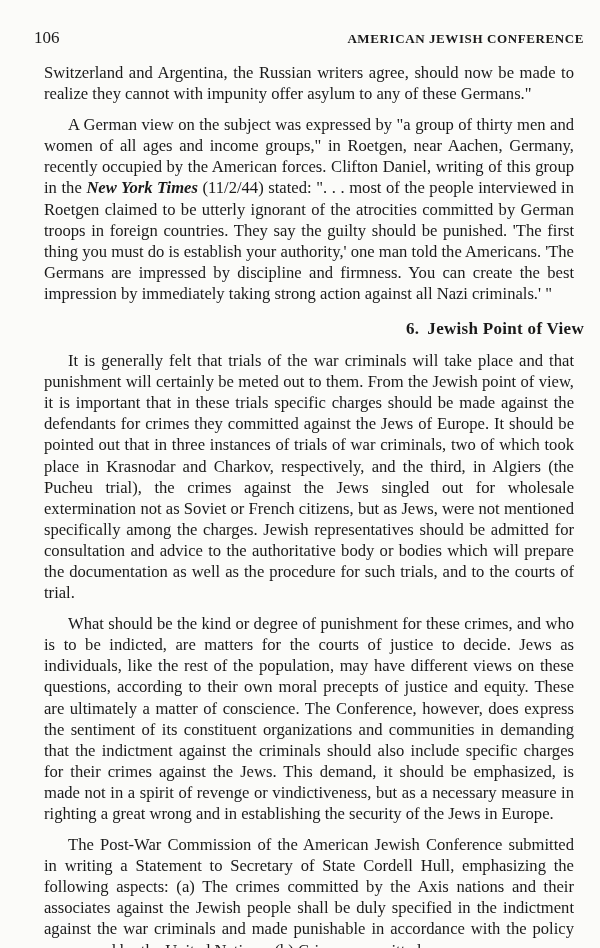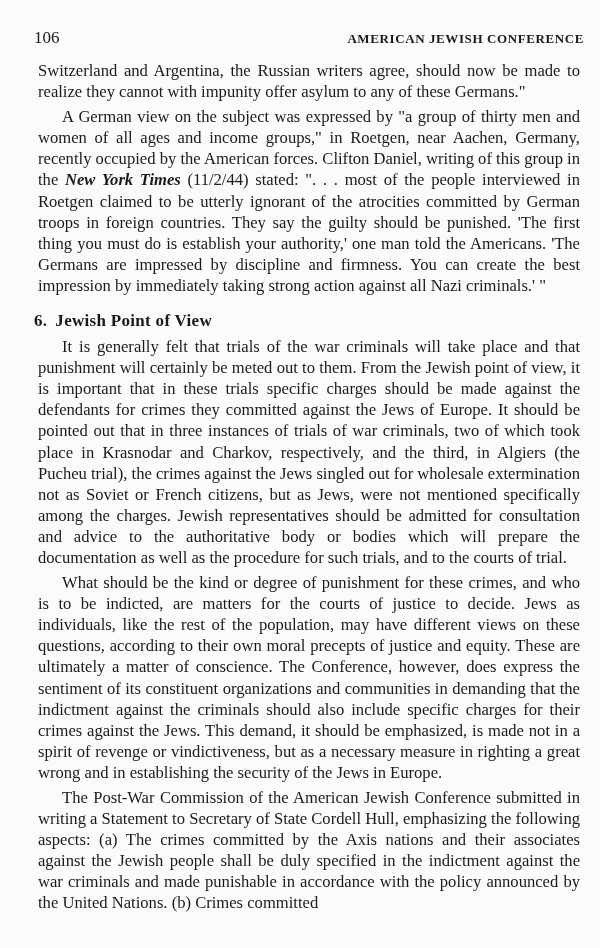--- a/index.html
+++ b/index.html
@@ -13,25 +13,25 @@
   .page { position: absolute; left: 34px; top: 28px; width: 550px; }
   .running-head {
     display: flex; justify-content: space-between; align-items: baseline;
     height: 24px; margin-bottom: 8px; font-family: Liberation Serif, serif;
   }
   .page-number { font-size: 17px; }
   .running-title { font-size: 13px; letter-spacing: 0.6px; font-variant: small-caps; font-weight: bold; text-transform: lowercase; }
   .running-title { text-transform: none; }
   .body-text {
     font-size: 16.6px; line-height: 21.1px;
-    text-align: justify; margin: 4px;
+    text-align: justify; margin: 10px;
   }
   .body-text.indent { text-indent: 24px; }
   .heading {
-    text-align: left; font-weight: bold; font-size: 17px;
+    text-align: right; font-weight: bold; font-size: 17px;
     margin: 14px 0 1px 0; line-height: 22px; letter-spacing: 0.3px;
   }
   .heading .num { margin-right: 8px; }
   em { font-style: italic; font-weight: bold; }
 </style>
 </head>
 <body>
 
 <div class="page">
   <div class="running-head">

